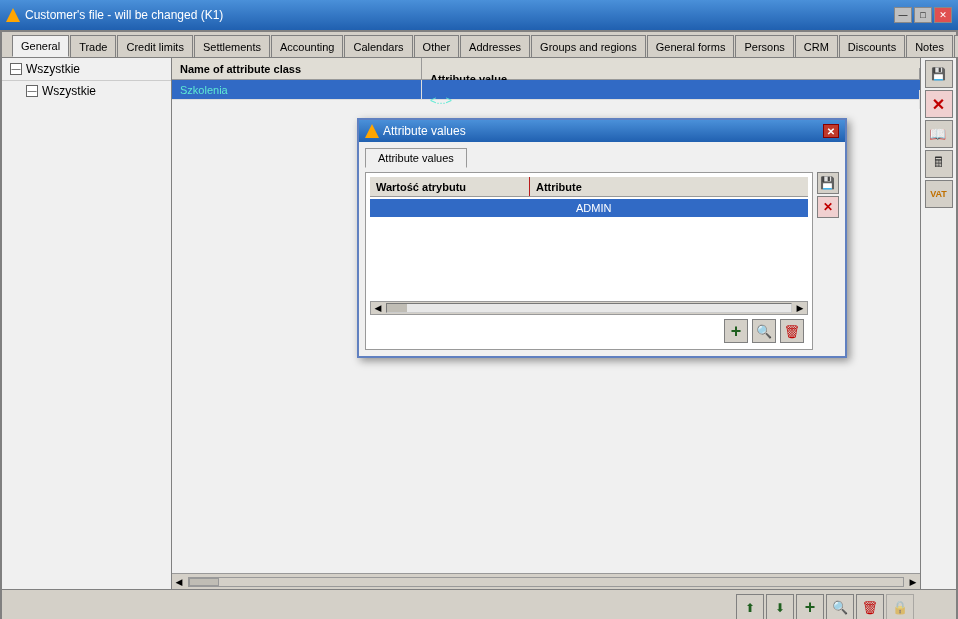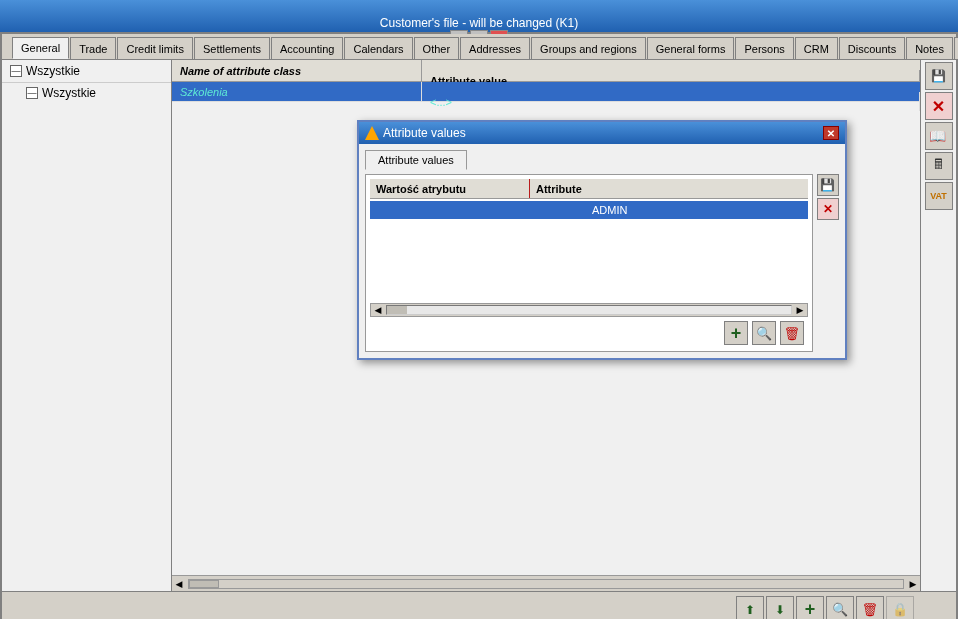--- a/index.html
+++ b/index.html
@@ -4,25 +4,24 @@
   <style>
     * { box-sizing: border-box; margin: 0; padding: 0; font-family: 'Segoe UI', Tahoma, Arial, sans-serif; font-size: 12px; }
     body { background: #d4d0c8; width: 958px; height: 619px; overflow: hidden; }
 
     
     .title-bar {
       background: linear-gradient(to bottom, #4a90d9, #2060b0);
       height: 30px;
       display: flex;
       align-items: center;
-      padding: 16px 6px;
+      padding: 4px 6px;
       color: white;
       font-size: 11px;
       user-select: none;
-      flex-direction: column;
     }
     .title-bar-icon { width: 14px; height: 14px; margin-right: 4px; }
     .title-bar-title { flex: 1; }
     .title-bar-buttons { display: flex; gap: 2px; }
     .title-bar-btn {
       width: 18px; height: 16px;
       background: #c0c0c0;
       border: 1px solid #888;
       display: flex; align-items: center; justify-content: center;
       cursor: pointer; font-size: 9px; color: #000;
@@ -125,21 +124,21 @@
     }
     .table-col-header {
       padding: 0 8px;
       font-size: 11px;
       font-weight: bold;
       border-right: 1px solid #999;
       height: 100%;
       display: flex; align-items: center;
       user-select: none;
     }
-    .col-name { width: 250px; font-style: italic; }
+    .col-name { width: 250px; }
     .col-value { flex: 1; margin-top: 20px; }
 
     
     .table-row {
       display: flex;
       height: 20px;
       align-items: center;
       border-bottom: 1px solid #ddd;
     }
     .table-row.selected { background: #316ac5; color: #5eead4; }
@@ -303,21 +302,20 @@
       height: 100%;
       display: flex; align-items: center;
     }
     .dcol-attr { width: 160px; border-right: 1px solid #b91c1c; }
     .dcol-op { flex: 1; }
 
     .dialog-row {
       display: flex;
       height: 18px;
       align-items: center;
-      padding-left: 16px;
     }
     .dialog-row.selected { background: #316ac5; color: white; }
     .dialog-cell {
       padding: 0 6px;
       font-size: 11px;
       height: 100%;
       display: flex; align-items: center;
     }
     .dcell-attr { width: 200px; }
     .dcell-op { flex: 1; }

